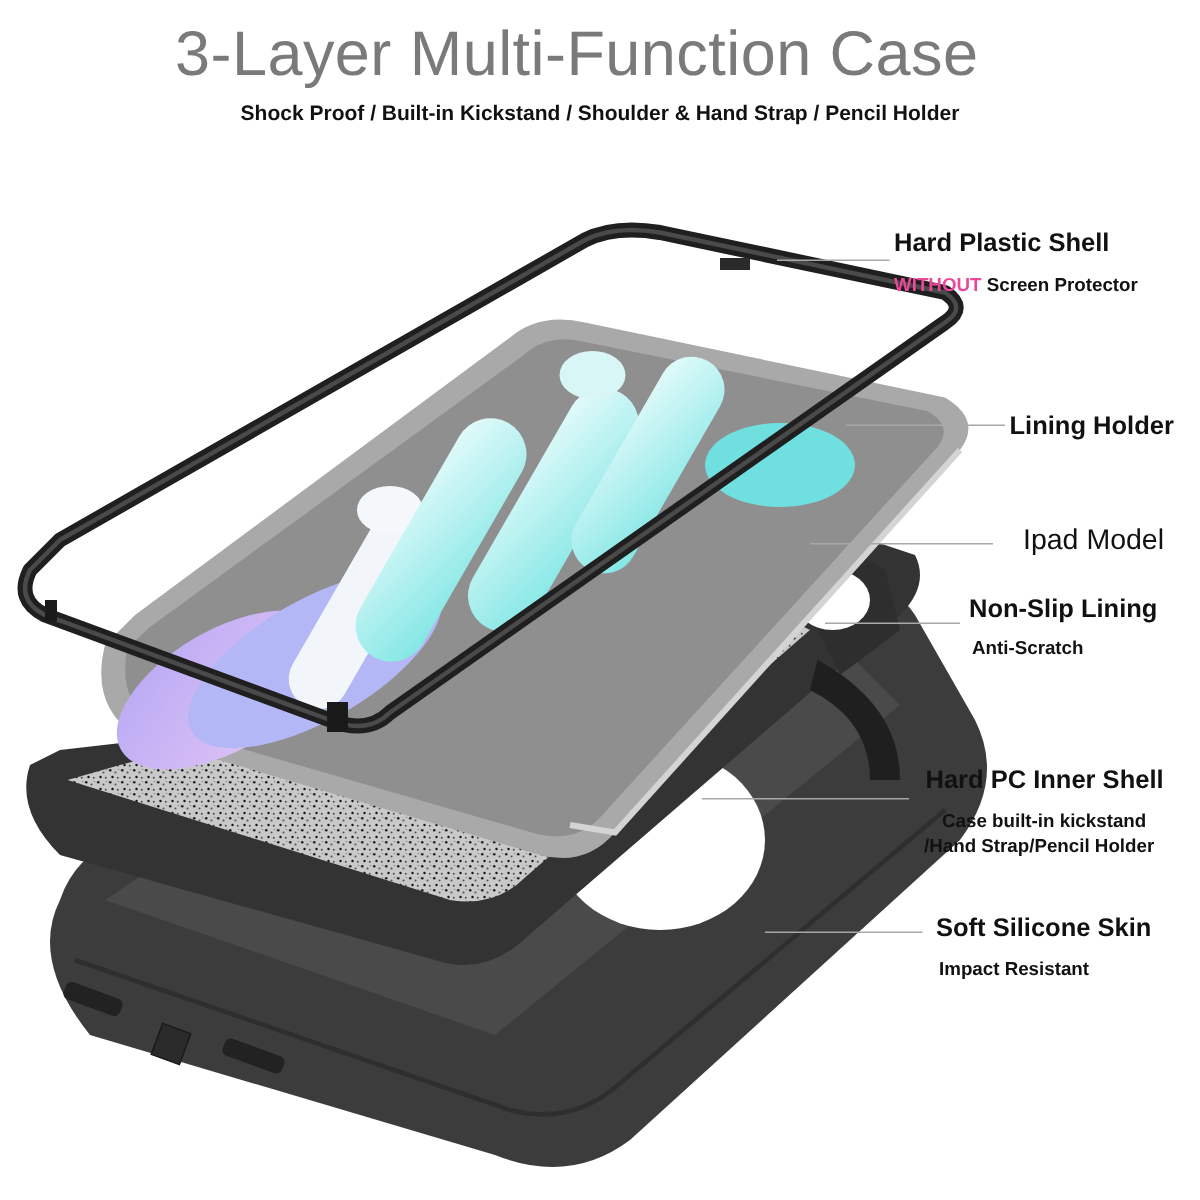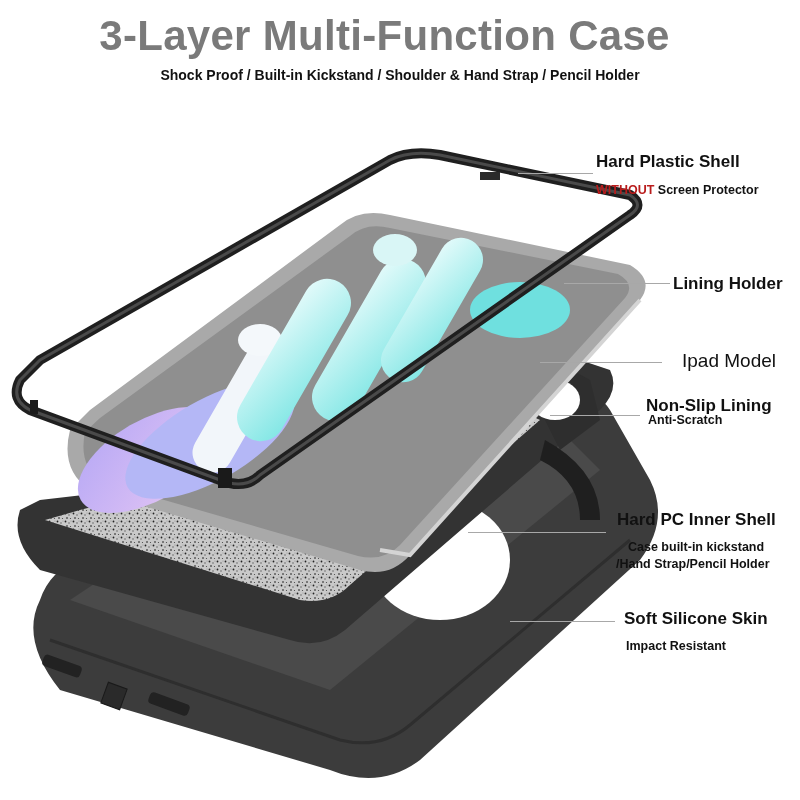--- a/index.html
+++ b/index.html
@@ -1,32 +1,32 @@
 <!DOCTYPE html>
 <html><head>
   <meta charset="utf-8">
   <style>
     html, body { margin: 0; padding: 0; background: #ffffff; }
     body { width: 800px; height: 800px; position: relative; overflow: hidden; font-family: "Liberation Sans", sans-serif; }
     .title {
       position: absolute; left: 0; top: 12px; width: 769px; text-align: center;
-      font-family: "Liberation Sans", sans-serif; font-weight: 700; font-size: 42px;
+      font-family: "Liberation Sans", sans-serif; font-weight: 400; font-size: 42px;
       color: #7a7a7a; letter-spacing: 0.3px; line-height: 48px;
     }
     .subtitle {
       position: absolute; left: 0; top: 66px; width: 800px; text-align: center;
       font-family: "Liberation Sans", sans-serif; font-weight: 700; font-size: 14px;
       color: #111111; line-height: 18px;
     }
     .illustration { position: absolute; left: 0; top: 0; width: 800px; height: 800px; }
     .label { position: absolute; font-family: "Liberation Sans", sans-serif; color: #111; white-space: nowrap; }
     .label.main { font-weight: 700; font-size: 17px; line-height: 20px; }
     .label.thin { font-weight: 400; font-size: 19px; line-height: 22px; }
     .label.sub { font-weight: 700; font-size: 12.5px; line-height: 16px; }
-    .accent { color: #b91c1c; }
+    .accent { color: #ec4899; }
     .leader { position: absolute; height: 1px; background: #a8a8a8; }
   </style>
 </head>
 <body>
 
 <div class="title">3-Layer Multi-Function Case</div>
 <div class="subtitle">Shock Proof / Built-in Kickstand / Shoulder &amp; Hand Strap / Pencil Holder</div>
 
 <svg class="illustration" viewBox="0 0 800 800" xmlns="http://www.w3.org/2000/svg">
   <defs>
@@ -104,20 +104,20 @@
 <div class="label main" style="left:596px; top:152px;text-align:center;">Hard Plastic Shell</div>
 <div class="label sub" style="left:596px; top:182px;">
   <span class="accent">WITHOUT</span><span> Screen Protector</span>
 </div>
 
 <div class="label main" style="left:673px; top:274px;">Lining Holder</div>
 
 <div class="label thin" style="left:682px; top:350px;">Ipad Model</div>
 
 <div class="label main" style="left:646px; top:396px;">Non-Slip Lining</div>
-<div class="label sub" style="left:648px; top:412px;">Anti-Scratch</div>
+<div class="label sub" style="left:648px; top:424px;">Anti-Scratch</div>
 
 <div class="label main" style="left:617px; top:510px;">Hard PC Inner Shell</div>
 <div class="label sub" style="left:628px; top:539px;">Case built-in kickstand</div>
 <div class="label sub" style="left:616px; top:556px;">/Hand Strap/Pencil Holder</div>
 
 <div class="label main" style="left:624px; top:609px;text-align:center;">Soft Silicone Skin</div>
 <div class="label sub" style="left:626px; top:638px;">Impact Resistant</div>
 
 </body></html>

